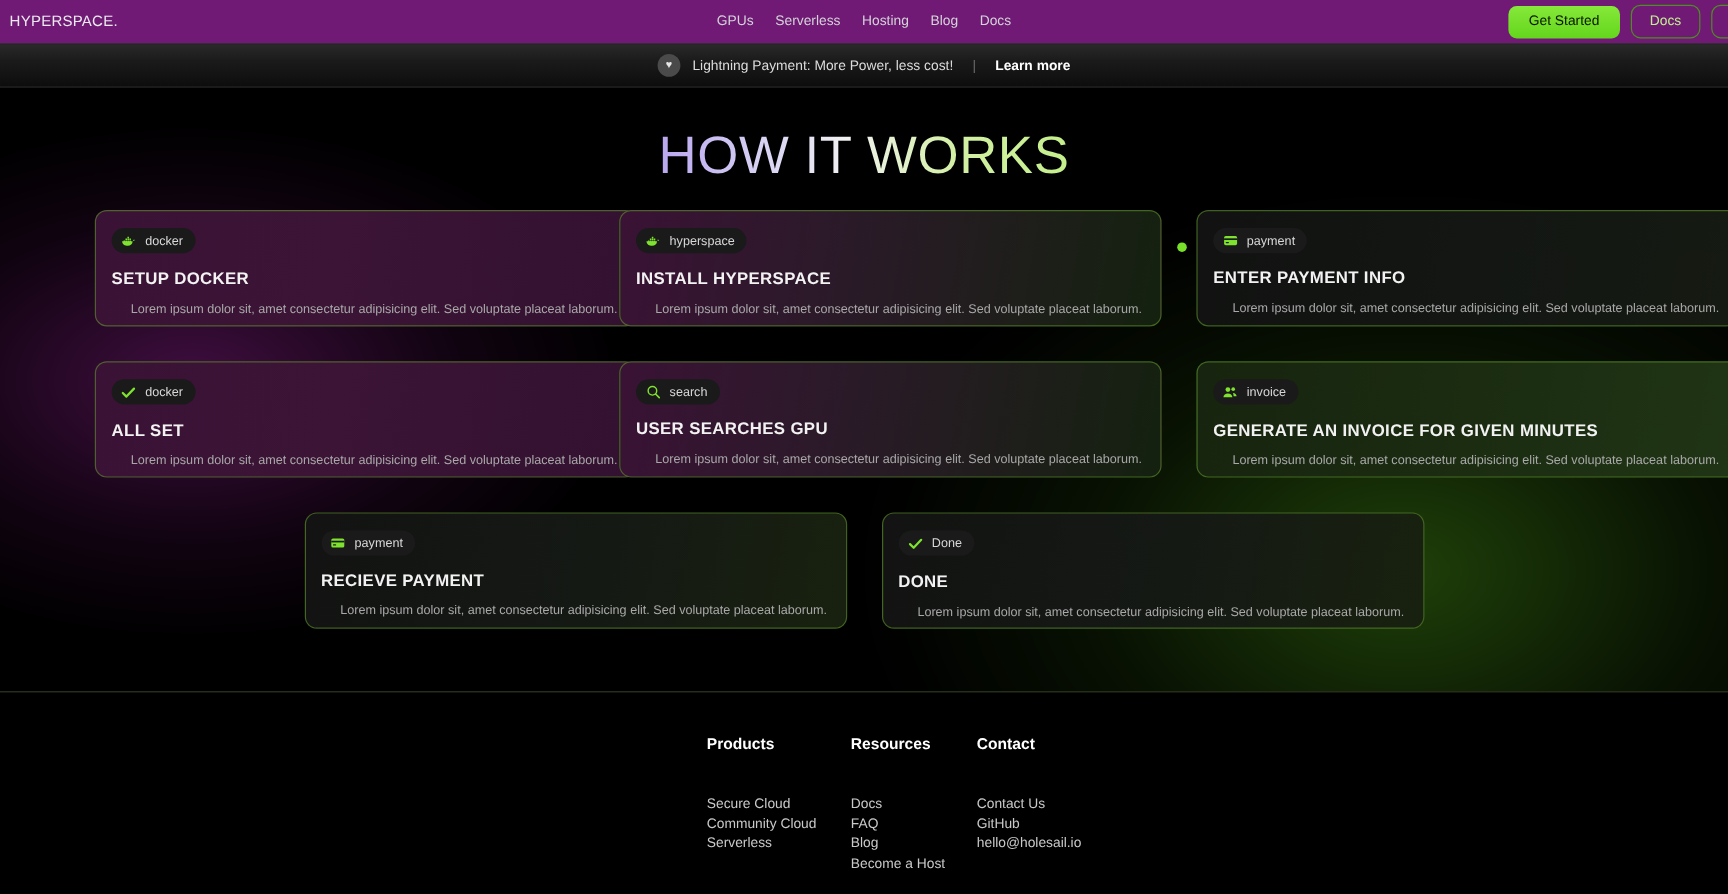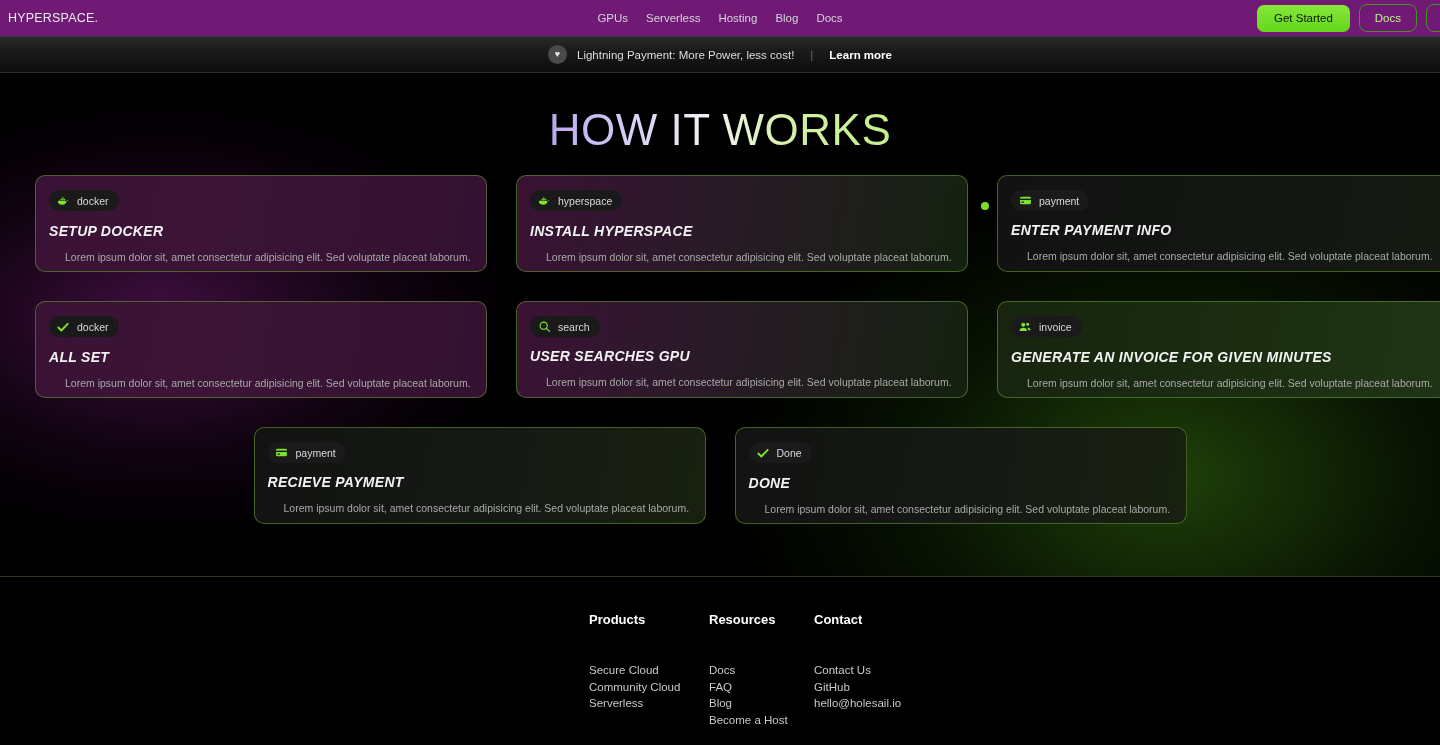--- a/index.html
+++ b/index.html
@@ -119,39 +119,39 @@
   .card {
     position: relative;
     border-radius: 10px;
     border: 1px solid rgba(104,160,48,0.55);
     height: 97px;
     padding: 14px 13px 0 13px;
     overflow: hidden;
   }
   .card.w452 { width: 452px; }
   .card.w452b { width: 452px; }
-  .card-p   { background: linear-gradient(100deg, #3a1235 0%, #3b1436 45%, #331130 100%); }
+  .card-p   { background: linear-gradient(100deg, #3a1235 0%, #3b1436 45%, #331130 100%); margin-left: 44px; }
   .card-pg  { background: linear-gradient(100deg, #3a1235 0%, #2a1a28 42%, #14210f 100%); }
   .card-dk  { background: linear-gradient(100deg, #111211 0%, #131613 50%, #151a12 100%); }
   .card-gr  { background: linear-gradient(100deg, #17240f 0%, #1b2c11 50%, #203515 100%); }
   .card-dkg { background: linear-gradient(100deg, #121312 0%, #151914 55%, #18210f 100%); }
 
   .badge {
     display: inline-flex; align-items: center; gap: 7px;
     background: #1a1a1a; border-radius: 11px;
     height: 21px; padding: 0 10px 0 7px;
   }
   .badge-label { font-size: 10.5px; color: #d8d8d8; white-space: nowrap; }
   .badge-ico { width: 14px; height: 14px; display:flex; align-items:center; justify-content:center; }
   .badge-ico svg { display:block; }
 
   .card-title {
     margin-top: 11px;
     font-size: 14px; font-weight: bold; color: #f2f2f2;
-    letter-spacing: .3px; white-space: nowrap; font-style: italic;
+    letter-spacing: .3px; white-space: nowrap;
   }
   .card-desc {
     margin-top: 12px;
     font-size: 10.5px; color: #a8a8a8; line-height: 1.3; padding-left: 16px;
   }
 
   
   .footer {
     position: relative; z-index: 20;
     height: 169px; width: 100%;

